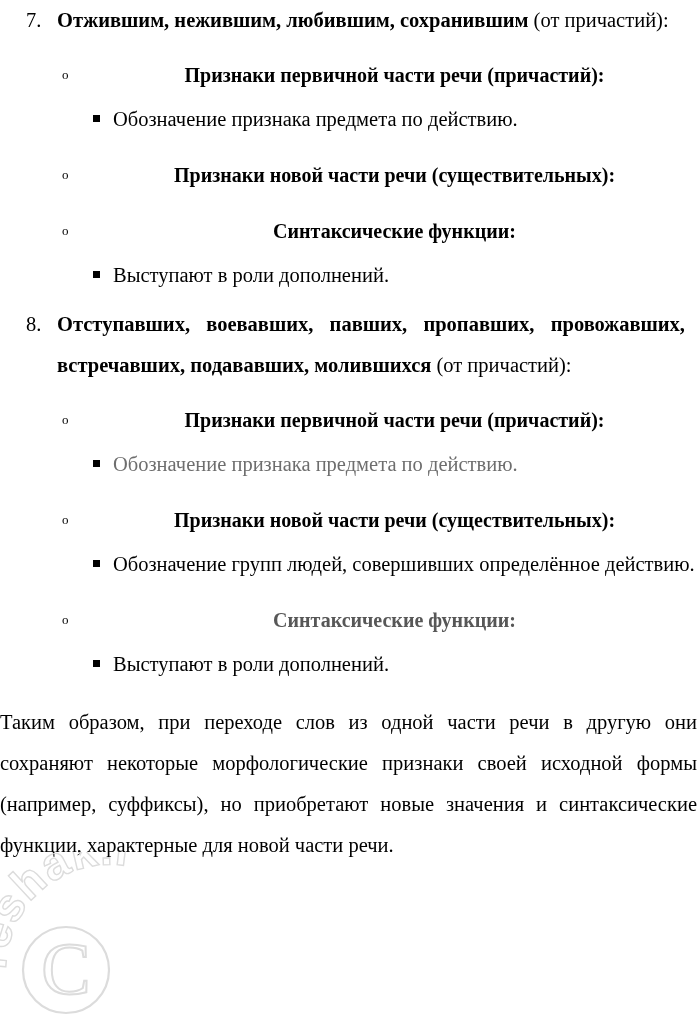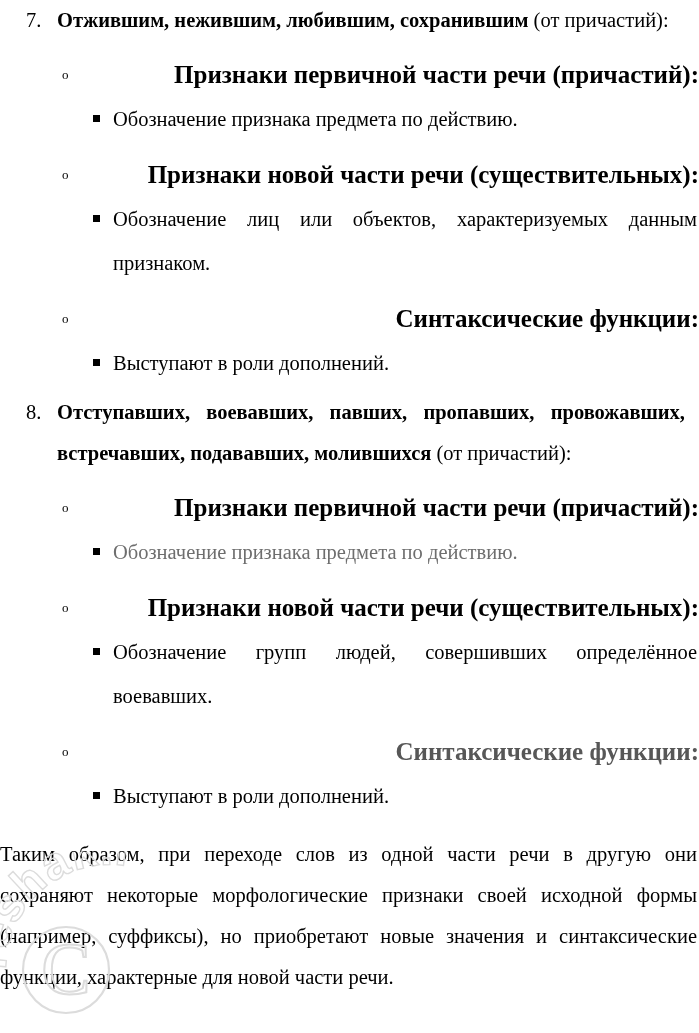--- a/index.html
+++ b/index.html
@@ -68,24 +68,24 @@
   .lvl2-marker {
     position: absolute;
     left: 62px;
     top: 0;
     font-size: 13px;
     line-height: 44px;
     font-family: "Liberation Serif", serif;
   }
   .lvl2-text {
     display: block;
-    font-size: 25px;
+    font-size: 20px;
     line-height: 44px;
     font-weight: bold;
-    text-align: right;
+    text-align: center;
   }
 
   .lvl3 {
     position: relative;
     padding-left: 113px;
     margin: 0;
   }
   .lvl3-marker {
     position: absolute;
     left: 93px;
@@ -158,24 +158,20 @@
       <span class="lvl3-text nojust">Обозначение признака предмета по действию.</span>
     </div>
 
     <div class="sp-12"></div>
 
     <div class="lvl2">
       <span class="lvl2-marker">o</span>
       <span class="lvl2-text">Признаки новой части речи (существительных):</span>
     </div>
 
-    <div class="lvl3">
-      <span class="lvl3-marker"></span>
-      <span class="lvl3-text">Обозначение лиц или объектов, характеризуемых данным признаком.</span>
-    </div>
 
     <div class="sp-12"></div>
 
     <div class="lvl2">
       <span class="lvl2-marker">o</span>
       <span class="lvl2-text">Синтаксические функции:</span>
     </div>
 
     <div class="lvl3">
       <span class="lvl3-marker"></span>
@@ -203,21 +199,21 @@
 
     <div class="sp-12"></div>
 
     <div class="lvl2">
       <span class="lvl2-marker">o</span>
       <span class="lvl2-text">Признаки новой части речи (существительных):</span>
     </div>
 
     <div class="lvl3">
       <span class="lvl3-marker"></span>
-      <span class="lvl3-text">Обозначение групп людей, совершивших определённое воевавших.</span>
+      <span class="lvl3-text">Обозначение групп людей, совершивших определённое действию.</span>
     </div>
 
     <div class="sp-12"></div>
 
     <div class="lvl2">
       <span class="lvl2-marker">o</span>
       <span class="lvl2-text fade3">Синтаксические функции:</span>
     </div>
 
     <div class="lvl3">

